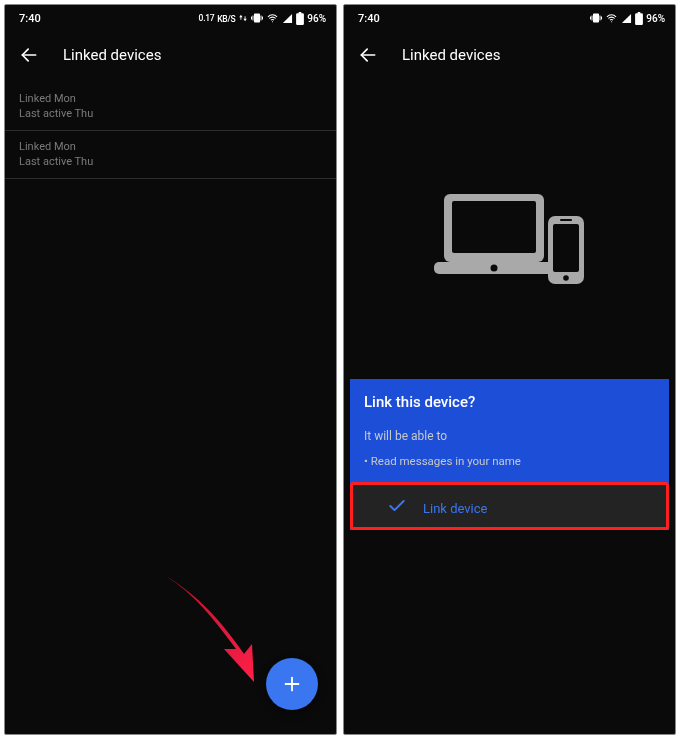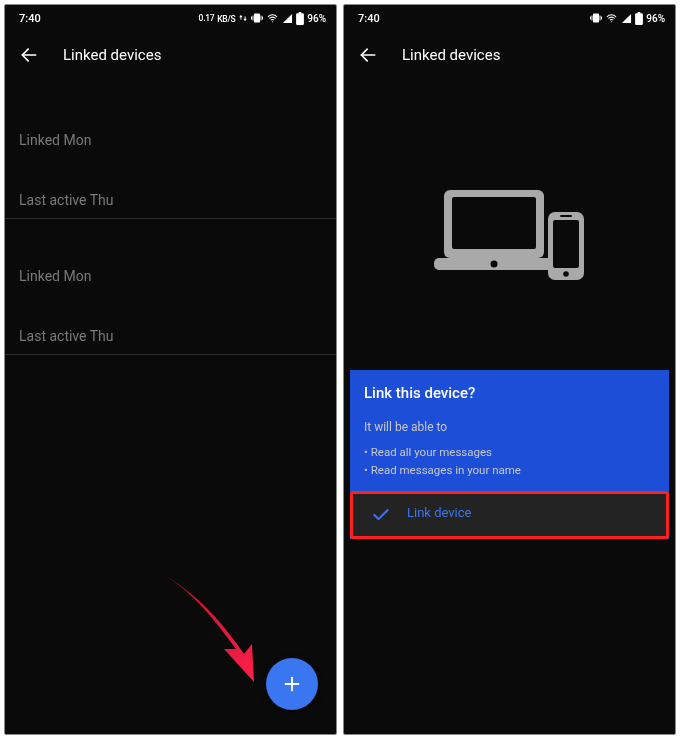--- a/index.html
+++ b/index.html
@@ -71,23 +71,22 @@
     border-bottom: 1px solid #2e2e2e;
   }
   .device-name {
     color: #fff;
     font-size: 14px;
     font-weight: 400;
     margin-bottom: 2px;
   }
   .device-sub {
     color: #7a7a7a;
-    font-size: 14px;
+    font-size: 11px;
     line-height: 1.4;
-    margin-top: 40px;
   }
   .fab {
     position: absolute;
     bottom: 24px;
     right: 18px;
     width: 52px;
     height: 52px;
     border-radius: 50%;
     background: #3a76f0;
     display: flex;
@@ -135,23 +134,23 @@
     margin-bottom: 12px;
   }
   .link-row-wrap {
     margin: 0 -14px;
     border: 3px solid #ff1f1f;
     border-radius: 3px;
   }
   .link-row {
     background: #232323;
     display: flex;
-    align-items: flex-start;
+    align-items: flex-end;
     gap: 16px;
-    padding: 11px 18px;
+    padding: 11px 34px;
     color: #3a76f0;
     font-size: 13px;
   }
   .spacer { flex: 1; }
   .tiny { font-size:8.5px; letter-spacing:-0.3px;}
 </style>
 </head>
 <body>
 
 <div class="container">
@@ -264,21 +263,20 @@
         <rect x="123" y="36" width="26" height="48" rx="2" fill="#0a0a0a"></rect>
         <circle cx="136" cy="90" r="2.8" fill="#0a0a0a"></circle>
         <rect x="130" y="31" width="12" height="2" rx="1" fill="#0a0a0a"></rect>
       </svg>
     </div>
 
     <div class="dialog">
       <div class="dialog-title">Link this device?</div>
       <div class="dialog-desc">It will be able to</div>
       <div class="dialog-bullets">
-        <div>• Read all your messages</div>
         <div>• Read messages in your name</div>
       </div>
       <div class="link-row-wrap">
         <div class="link-row">
           <svg width="20" height="20" viewBox="0 0 24 24" fill="none" stroke="#3a76f0" stroke-width="2.4" stroke-linecap="round" stroke-linejoin="round">
               <polyline points="4 12 9 17 20 6"></polyline>
             </svg>
           <span>Link device</span>
         </div>
       </div>

